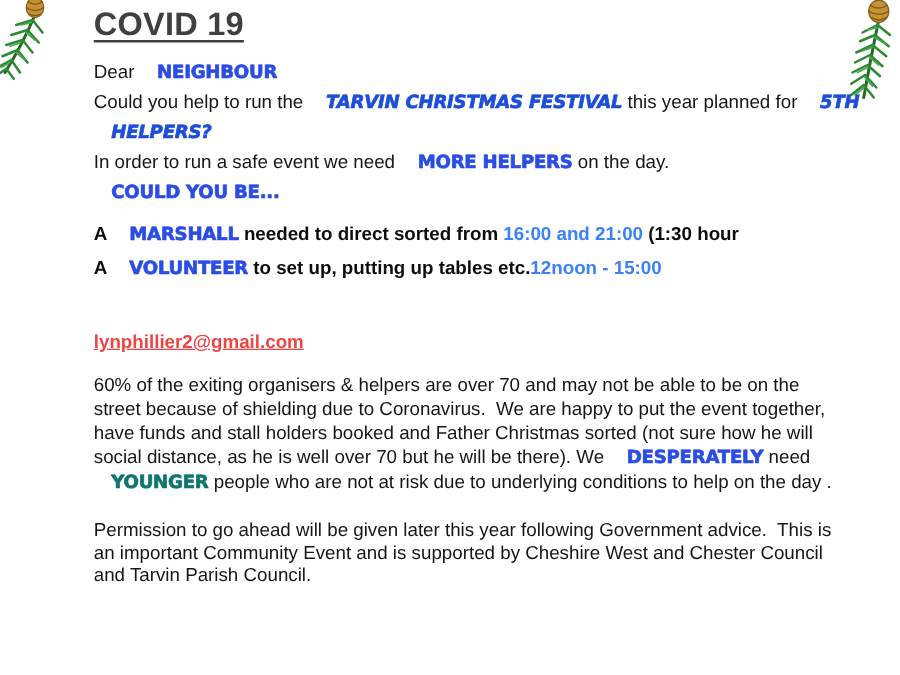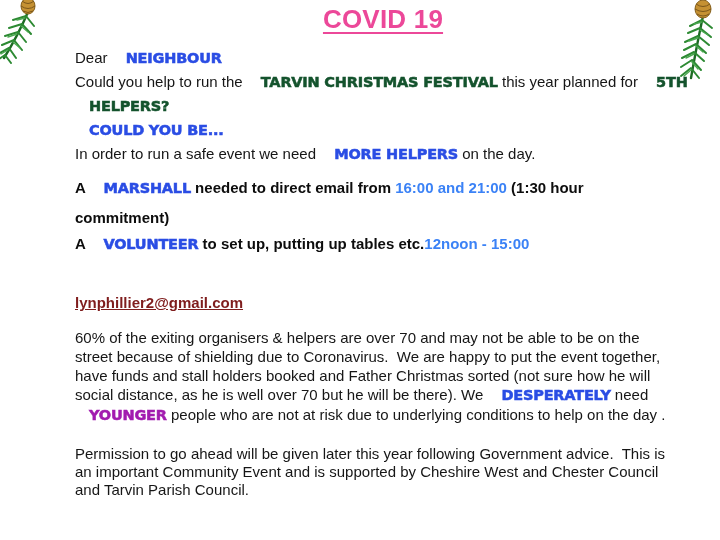--- a/index.html
+++ b/index.html
@@ -5,47 +5,47 @@
   html,body{margin:0;padding:0;}
   body{
     width:720px;height:540px;background:#ffffff;overflow:hidden;position:relative;
     font-family:"Liberation Sans",sans-serif;
   }
   .content{
     position:absolute;left:75px;top:0;width:616px;color:#161616;
     font:15px/23px "Liberation Sans",sans-serif;
   }
   .title{
-    margin:4px 0 0;font-size:26px;line-height:30px;font-weight:bold;text-align:center;
-    color:#ec4899;text-decoration:underline;text-decoration-thickness:2px;text-underline-offset:4px;
+    margin:4px 0 0;font-size:26px;line-height:30px;font-weight:bold;
+    color:#404040;text-decoration:underline;text-decoration-thickness:2px;text-underline-offset:4px;
     letter-spacing:0.2px;
   }
   p{margin:0;white-space:pre-wrap;}
   .lead{line-height:23px;}
   .mt-title{margin-top:12px;}
   .helper{font-weight:bold;color:#0d0d0d;}
   .helper.tall{margin-top:7px;line-height:29px;}
   .helper.first{margin-top:0;line-height:23px;}
   .helper.gap{margin-top:9px;line-height:23px;}
   .note{margin-top:20px;line-height:18px;}
   .para{margin-top:16px;line-height:19px;}
   .para.last{margin-top:20px;line-height:18px;}
   
   .body{}
   .b{font-weight:bold;color:#0d0d0d;}
   .fb,.fr,.fp{
     font-family:"DejaVu Sans",sans-serif;font-weight:bold;font-size:14.5px;
     letter-spacing:-0.2px;margin-left:14px;-webkit-text-stroke:0.55px currentColor;
   }
   .fb{color:#2a4de4;}
-  .fr{color:#14532d;}
-  .fp{color:#a21caf;}
+  .fr{color:#1d4ed8;font-style:italic;}
+  .fp{color:#0f766e;}
   .rb{font-weight:bold;color:#3b82f6;}
   .bb{font-weight:bold;color:#2a4de4;}
-  .link{color:#7f1d1d;font-weight:bold;text-decoration:underline;cursor:pointer;}
+  .link{color:#ef4444;font-weight:bold;text-decoration:underline;cursor:pointer;}
   .sprig{position:absolute;pointer-events:none;}
   .sprig.left{left:-10px;top:-2px;}
   .sprig.right{right:3px;top:0;}
 </style>
 </head>
 <body>
 
 <svg class="sprig left" width="56" height="66" viewBox="0 0 56 66" aria-hidden="true">
   <path d="M38,14 C32,28 24,44 14,60" stroke="#1d6b24" stroke-width="2.4" fill="none" stroke-linecap="round"></path>
   <path d="M36,18 l-13,4 M36,18 l8,10 M32,26 l-13,4 M32,26 l9,10 M28,34 l-13,4 M28,34 l8,10 M24,42 l-12,5 M24,42 l8,10 M19,50 l-11,6 M19,50 l7,10 M15,57 l-9,6 M15,57 l6,8" stroke="#2d8a33" stroke-width="2" fill="none" stroke-linecap="round"></path>
@@ -60,21 +60,21 @@
   <path d="M31,22 l-8,2 M29,30 l8,5 M27,38 l-9,3 M25,46 l7,6 M23,54 l-8,4 M21,62 l6,7 M20,70 l-7,6" stroke="#4aa84f" stroke-width="1.4" fill="none" stroke-linecap="round"></path>
   <ellipse cx="32" cy="9" rx="8" ry="9" fill="#c59133" stroke="#86601c" stroke-width="1"></ellipse>
   <path d="M25,4 Q32,9 39,4 M24,9 Q32,14 40,9 M26,14 Q32,18 38,14" stroke="#7c571a" stroke-width="1" fill="none"></path>
 </svg>
 
 <div class="content">
   <h1 class="title">COVID 19</h1>
   <div>
       <p class="lead mt-title"><span class="body">Dear </span><span class="fb">NEIGHBOUR</span></p>
       <p class="lead"><span class="body">Could you help to run the </span><span class="fr">TARVIN CHRISTMAS FESTIVAL</span><span class="body"> this year planned for </span><span class="fr">5TH</span><br><span class="fr">HELPERS?</span></p>
+      <p class="lead"><span class="body">In order to run a safe event we need </span><span class="fb">MORE HELPERS</span><span class="body"> on the day.</span></p>
       <p class="lead"><span class="fb">COULD YOU BE...</span></p>
-      <p class="lead"><span class="body">In order to run a safe event we need </span><span class="fb">MORE HELPERS</span><span class="body"> on the day.</span></p>
-      <p class="helper tall"><span class="b">A </span><span class="fb">MARSHALL</span><span class="b"> needed to direct email from </span><span class="rb">16:00 and 21:00</span><span class="b"> (1:30 hour</span><br><span class="b">commitment)</span></p>
+      <p class="helper tall"><span class="b">A </span><span class="fb">MARSHALL</span><span class="b"> needed to direct sorted from </span><span class="rb">16:00 and 21:00</span><span class="b"> (1:30 hour</span><br></p>
       <p class="helper first"><span class="b">A </span><span class="fb">VOLUNTEER</span><span class="b"> to set up, putting up tables etc.</span><span class="rb">12noon - 15:00</span></p>
       <p class="note"><br><a class="link">lynphillier2@gmail.com</a></p>
       <p class="para"><span class="body">60% of the exiting organisers &amp; helpers are over 70 and may not be able to be on the</span><br><span class="body">street because of shielding due to Coronavirus.  We are happy to put the event together,</span><br><span class="body">have funds and stall holders booked and Father Christmas sorted (not sure how he will</span><br><span class="body">social distance, as he is well over 70 but he will be there). We </span><span class="fb">DESPERATELY</span><span class="body"> need</span><br><span class="fp">YOUNGER</span><span class="body"> people who are not at risk due to underlying conditions to help on the day .</span></p>
       <p class="para last"><span class="body">Permission to go ahead will be given later this year following Government advice.  This is</span><br><span class="body">an important Community Event and is supported by Cheshire West and Chester Council</span><br><span class="body">and Tarvin Parish Council.</span></p>
     </div>
 </div>
 
 </body></html>

